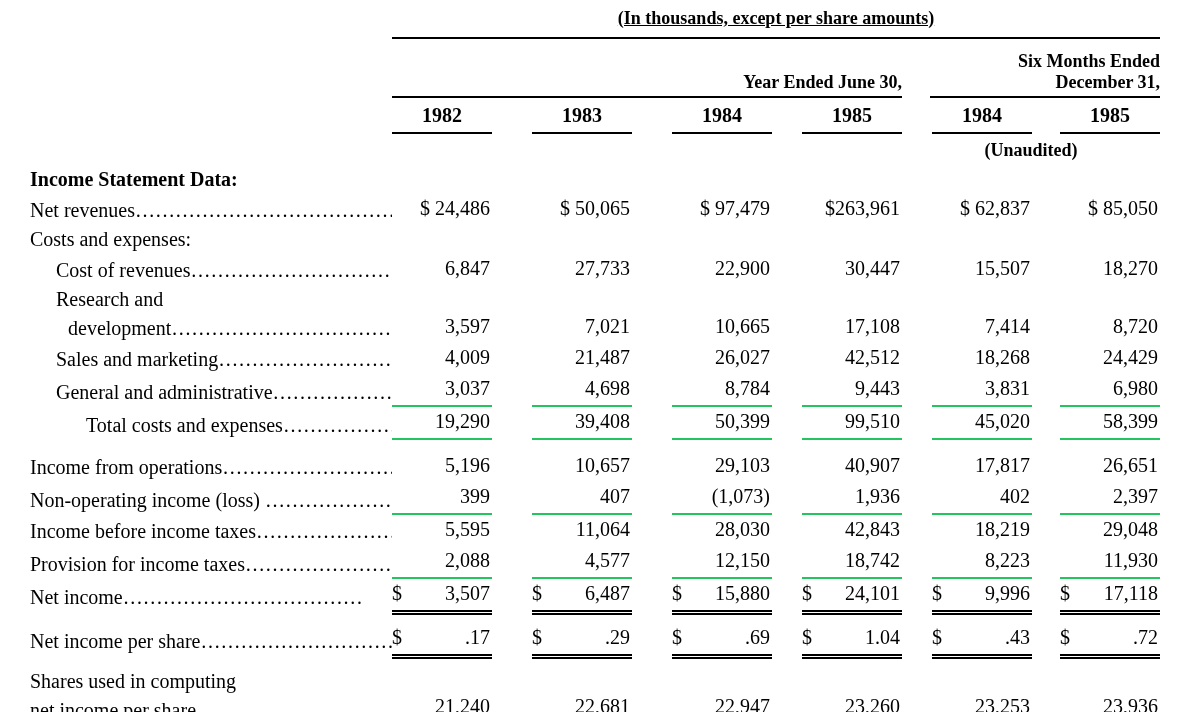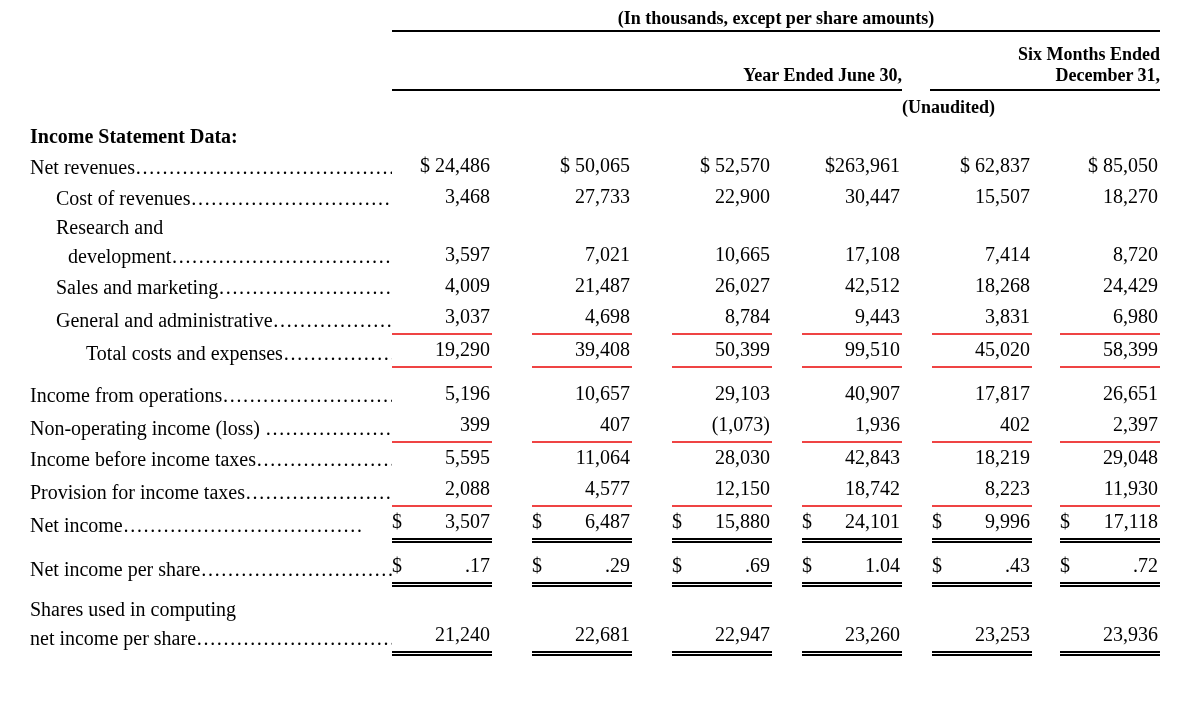--- a/index.html
+++ b/index.html
@@ -6,41 +6,41 @@
   .page{
     width:1182px;height:712px;box-sizing:border-box;
     background:#ffffff;color:#000;
     font-family:"Liberation Serif","DejaVu Serif",serif;
     padding:8px 0 0 30px;overflow:hidden;
   }
   table.fin{table-layout:fixed;border-collapse:collapse;width:1130px;}
   td{padding:0;vertical-align:bottom;}
   
   .hcell{font-weight:700;font-size:18px;line-height:21px;}
-  .ubox{border-bottom:2px solid #000;text-align:center;padding-bottom:1px;}
+  .ubox{border-bottom:2px solid #000;text-align:center;padding-bottom:8px;text-decoration:underline;}
   td.units{padding-bottom:2px;}
   td.grp{padding-top:10px;padding-bottom:0;}
   .gbox{border-bottom:2px solid #000;text-align:right;padding-bottom:3px;}
   .gbox.g2{margin-left:28px;}
   td.yr{padding-top:3px;}
   .ybox{width:100px;margin-left:auto;border-bottom:2px solid #000;text-align:center;padding-bottom:2px;}
-  .unbox{padding:6px 0 4px;}
+  .unbox{text-align:center;padding:6px 0 4px;}
   
   td.lbl{font-size:20px;line-height:29px;white-space:nowrap;overflow:hidden;margin-left:28px;}
   .lline{white-space:nowrap;}
   .b{font-weight:700;}
   .ind0{padding-left:0;}
   .ind1{padding-left:26px;}
   .ind2{padding-left:38px;}
   .ind3{padding-left:56px;}
   td.val{font-size:20px;line-height:29px;}
   .cbox{width:100px;margin-left:auto;display:flex;justify-content:flex-end;
         padding:0 2px 2px 0;box-sizing:border-box;}
   .cbox.split{justify-content:space-between;}
-  .cbox.u{border-bottom:2px solid #ef4444;justify-content:flex-end;}
+  .cbox.u{border-bottom:2px solid #22c55e;justify-content:flex-end;}
   .cbox.uu{border-bottom:2px solid #000;position:relative;}
   .cbox.uu::after{content:"";position:absolute;left:0;right:0;bottom:-5px;border-bottom:2px solid #000;}
   tr.sp td{height:11px;line-height:11px;}
 </style>
 </head>
 <body>
 
 <div class="page">
   <table class="fin">
     <colgroup>
@@ -66,20 +66,41 @@
         </td>
         <td colspan="2" class="grp hcell">
           <div class="gbox g2">
             <div>Six Months Ended</div>
             <div>December 31,</div>
           </div>
         </td>
       </tr>
       <tr>
         <td class="lbl"></td>
+        <td class="val yr hcell">
+            <div class="ybox">1982</div>
+          </td>
+        <td class="val yr hcell">
+            <div class="ybox">1983</div>
+          </td>
+        <td class="val yr hcell">
+            <div class="ybox">1984</div>
+          </td>
+        <td class="val yr hcell">
+            <div class="ybox">1985</div>
+          </td>
+        <td class="val yr hcell">
+            <div class="ybox">1984</div>
+          </td>
+        <td class="val yr hcell">
+            <div class="ybox">1985</div>
+          </td>
+      </tr>
+      <tr>
+        <td class="lbl"></td>
         <td colspan="4"></td>
         <td colspan="2" class="hcell">
           <div class="unbox">(Unaudited)</div>
         </td>
       </tr>
     </thead>
     <tbody>
         <tr>
           <td class="lbl">
             <div class="lline ind0 b">Income Statement Data:</div>
@@ -95,46 +116,52 @@
               <span>$ 24,486</span>
             </div>
           </td>
           <td class="val">
             <div class="cbox">
               <span>$ 50,065</span>
             </div>
           </td>
           <td class="val">
             <div class="cbox">
-              <span>$ 52,570</span>
+              <span>$ 97,479</span>
             </div>
           </td>
           <td class="val">
             <div class="cbox">
               <span>$263,961</span>
             </div>
           </td>
           <td class="val">
             <div class="cbox">
               <span>$ 62,837</span>
             </div>
           </td>
           <td class="val">
             <div class="cbox">
               <span>$ 85,050</span>
             </div>
           </td>
         </tr>
         <tr>
           <td class="lbl">
+            <div class="lline ind0">Costs and expenses:</div>
+          </td>
+          <td colspan="6"></td>
+        </tr>
+        <tr>
+          <td class="lbl">
             <div class="lline ind1">Cost of revenues………………………………</div>
           </td>
           <td class="val">
             <div class="cbox">
-              <span>3,468</span>
+              <span>6,847</span>
             </div>
           </td>
           <td class="val">
             <div class="cbox">
               <span>27,733</span>
             </div>
           </td>
           <td class="val">
             <div class="cbox">
               <span>22,900</span>

